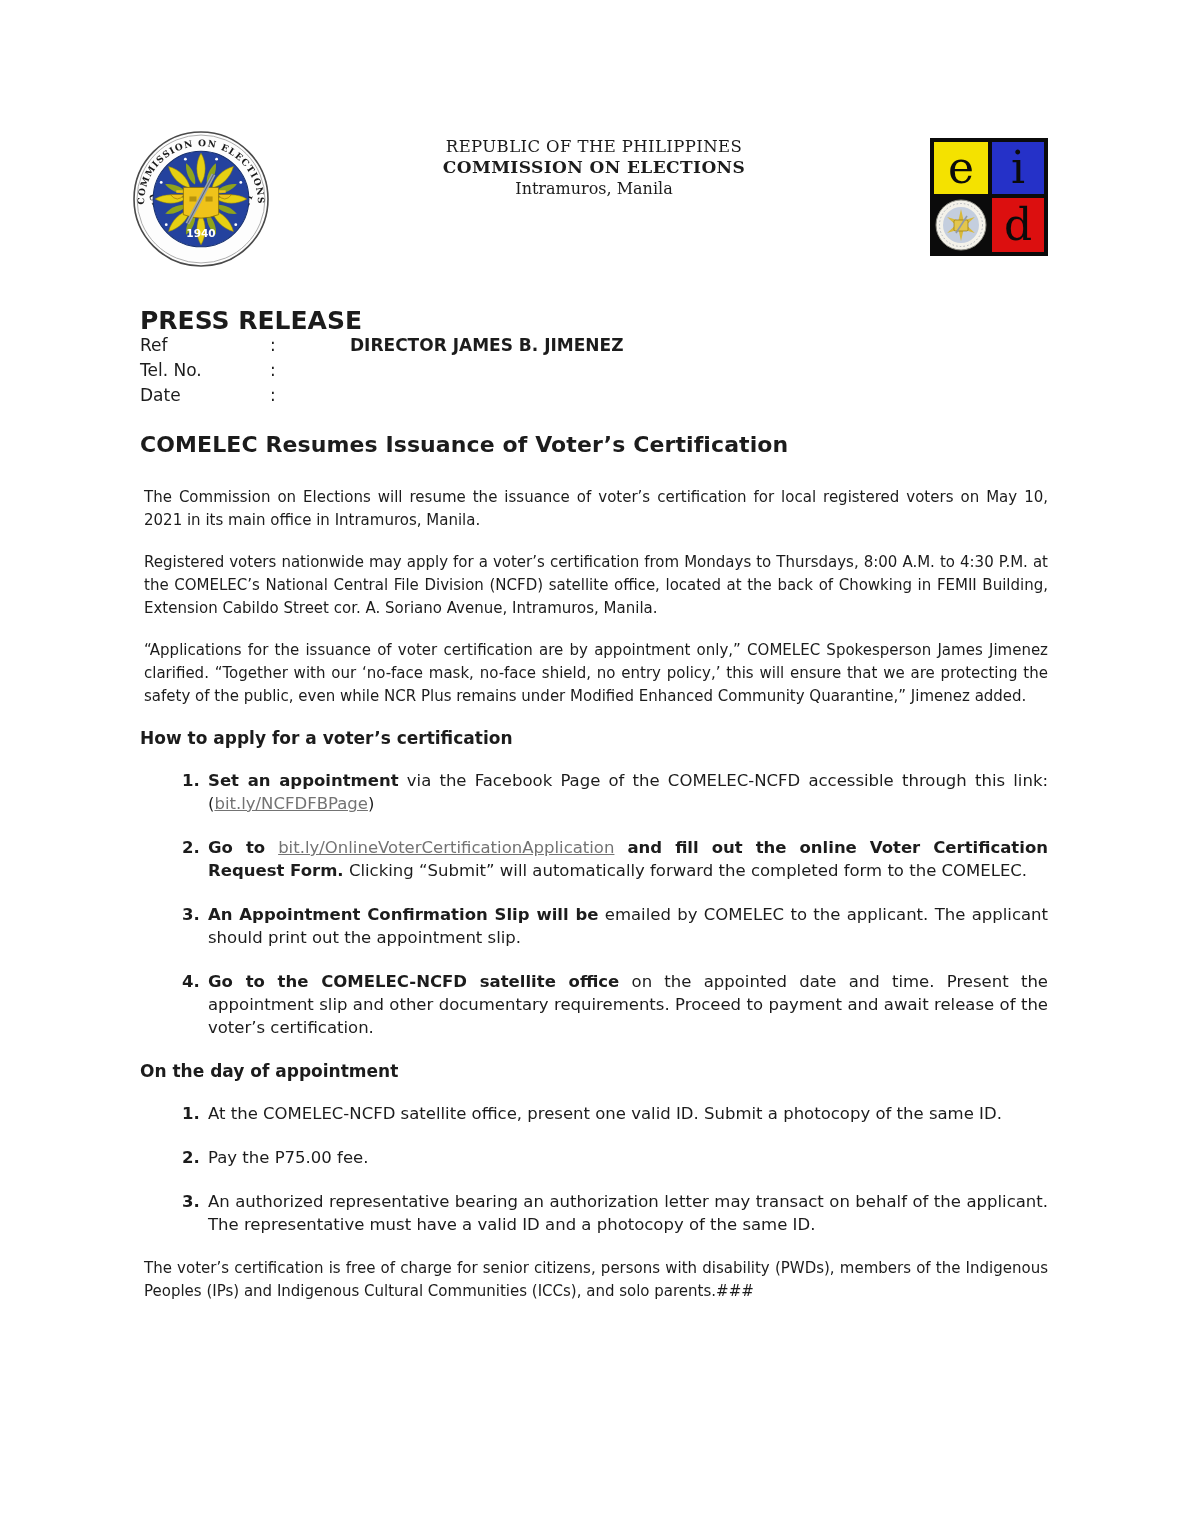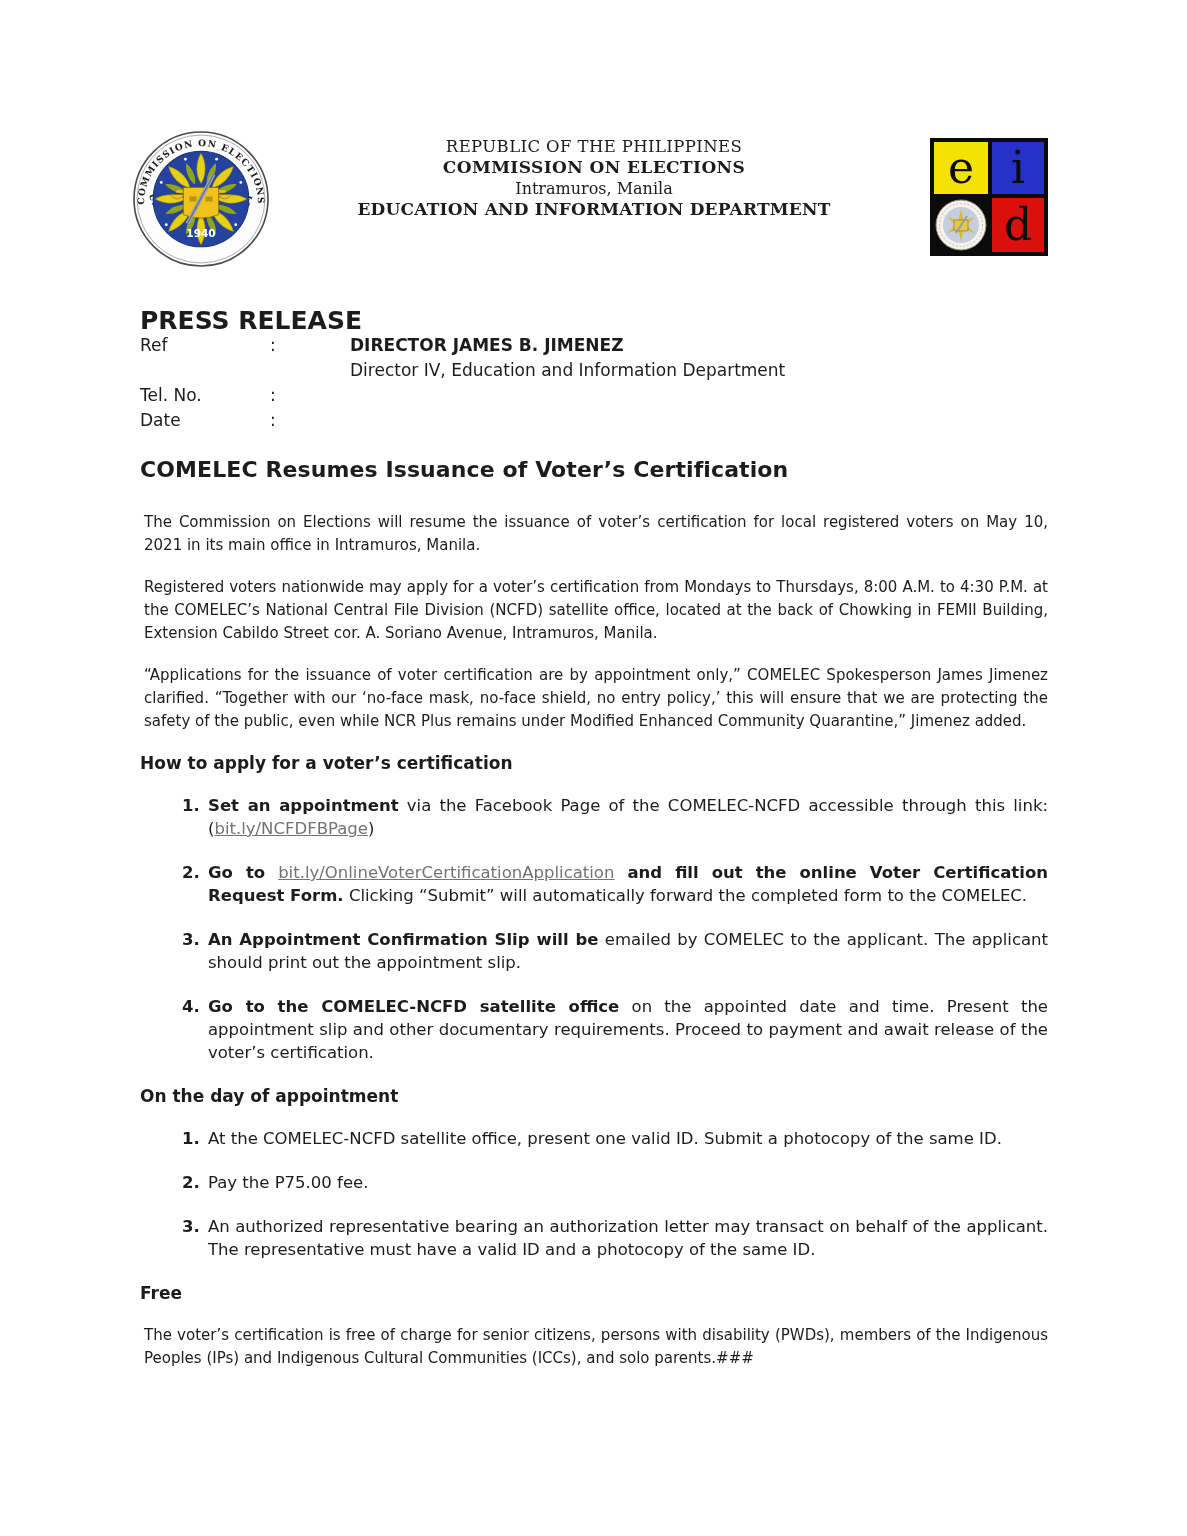--- a/index.html
+++ b/index.html
@@ -128,21 +128,20 @@
             <circle cx="84" cy="29" r="1.4"></circle>
         </g>
         <text x="68.5" y="106" text-anchor="middle" font-family="DejaVu Sans, sans-serif" font-size="10.5" font-weight="bold" fill="#ffffff">1940</text>
       </svg>
     </div>
 
     <div class="center-block">
       <div class="lh-line1">REPUBLIC OF THE PHILIPPINES</div>
       <div class="lh-line2">COMMISSION ON ELECTIONS</div>
       <div class="lh-line3">Intramuros, Manila</div>
-      <div class="lh-line4">EDUCATION AND INFORMATION DEPARTMENT</div>
     </div>
 
     <div class="eid-logo">
       <div class="eid-cell" style="background:#F4E200;">e</div>
       <div class="eid-cell" style="background:#2531C8;">i</div>
       <div class="eid-cell" style="background:#0b0b0b;">
         <svg viewBox="0 0 54 54" width="54" height="54">
           <circle cx="27" cy="27" r="25" fill="#f4f2ea" stroke="#8c8c84" stroke-width="1"></circle>
           <circle cx="27" cy="27" r="21.5" fill="none" stroke="#9aa0a8" stroke-width="0.8" stroke-dasharray="1.5 2.2"></circle>
           <circle cx="27" cy="27" r="18" fill="#c4cede"></circle>
@@ -164,25 +163,20 @@
 
   <section>
     <div class="pr-label">PRESS RELEASE</div>
 
     <div class="pr-row">
       <span class="pr-col-label">Ref</span>
       <span class="pr-col-colon">:</span>
       <span class="pr-col-value bold">DIRECTOR JAMES B. JIMENEZ</span>
     </div>
     <div class="pr-row">
-      <span class="pr-col-label"></span>
-      <span class="pr-col-colon"></span>
-      <span class="pr-col-value">Director IV, Education and Information Department</span>
-    </div>
-    <div class="pr-row">
       <span class="pr-col-label">Tel. No.</span>
       <span class="pr-col-colon">:</span>
     </div>
     <div class="pr-row">
       <span class="pr-col-label">Date</span>
       <span class="pr-col-colon">:</span>
     </div>
   </section>
 
   <h1 class="doc-title">COMELEC Resumes Issuance of Voter’s Certification</h1>
@@ -222,17 +216,16 @@
     <li class="step">
       <span class="step-num">2.</span>
       <div class="step-body">Pay the P75.00 fee.</div>
     </li>
     <li class="step">
       <span class="step-num">3.</span>
       <div class="step-body">An authorized representative bearing an authorization letter may transact on behalf of the applicant. The representative must have a valid ID and a photocopy of the same ID.</div>
     </li>
   </ol>
 
-  <h2 class="sub-heading">Free</h2>
 
   <p class="body-text"><span>The voter’s certification is free of charge for senior citizens, persons with disability (PWDs), members of the Indigenous Peoples (IPs) and Indigenous Cultural Communities (ICCs), and solo parents.</span><span class="hash">###</span></p>
 
 </div>
 
 </body></html>

